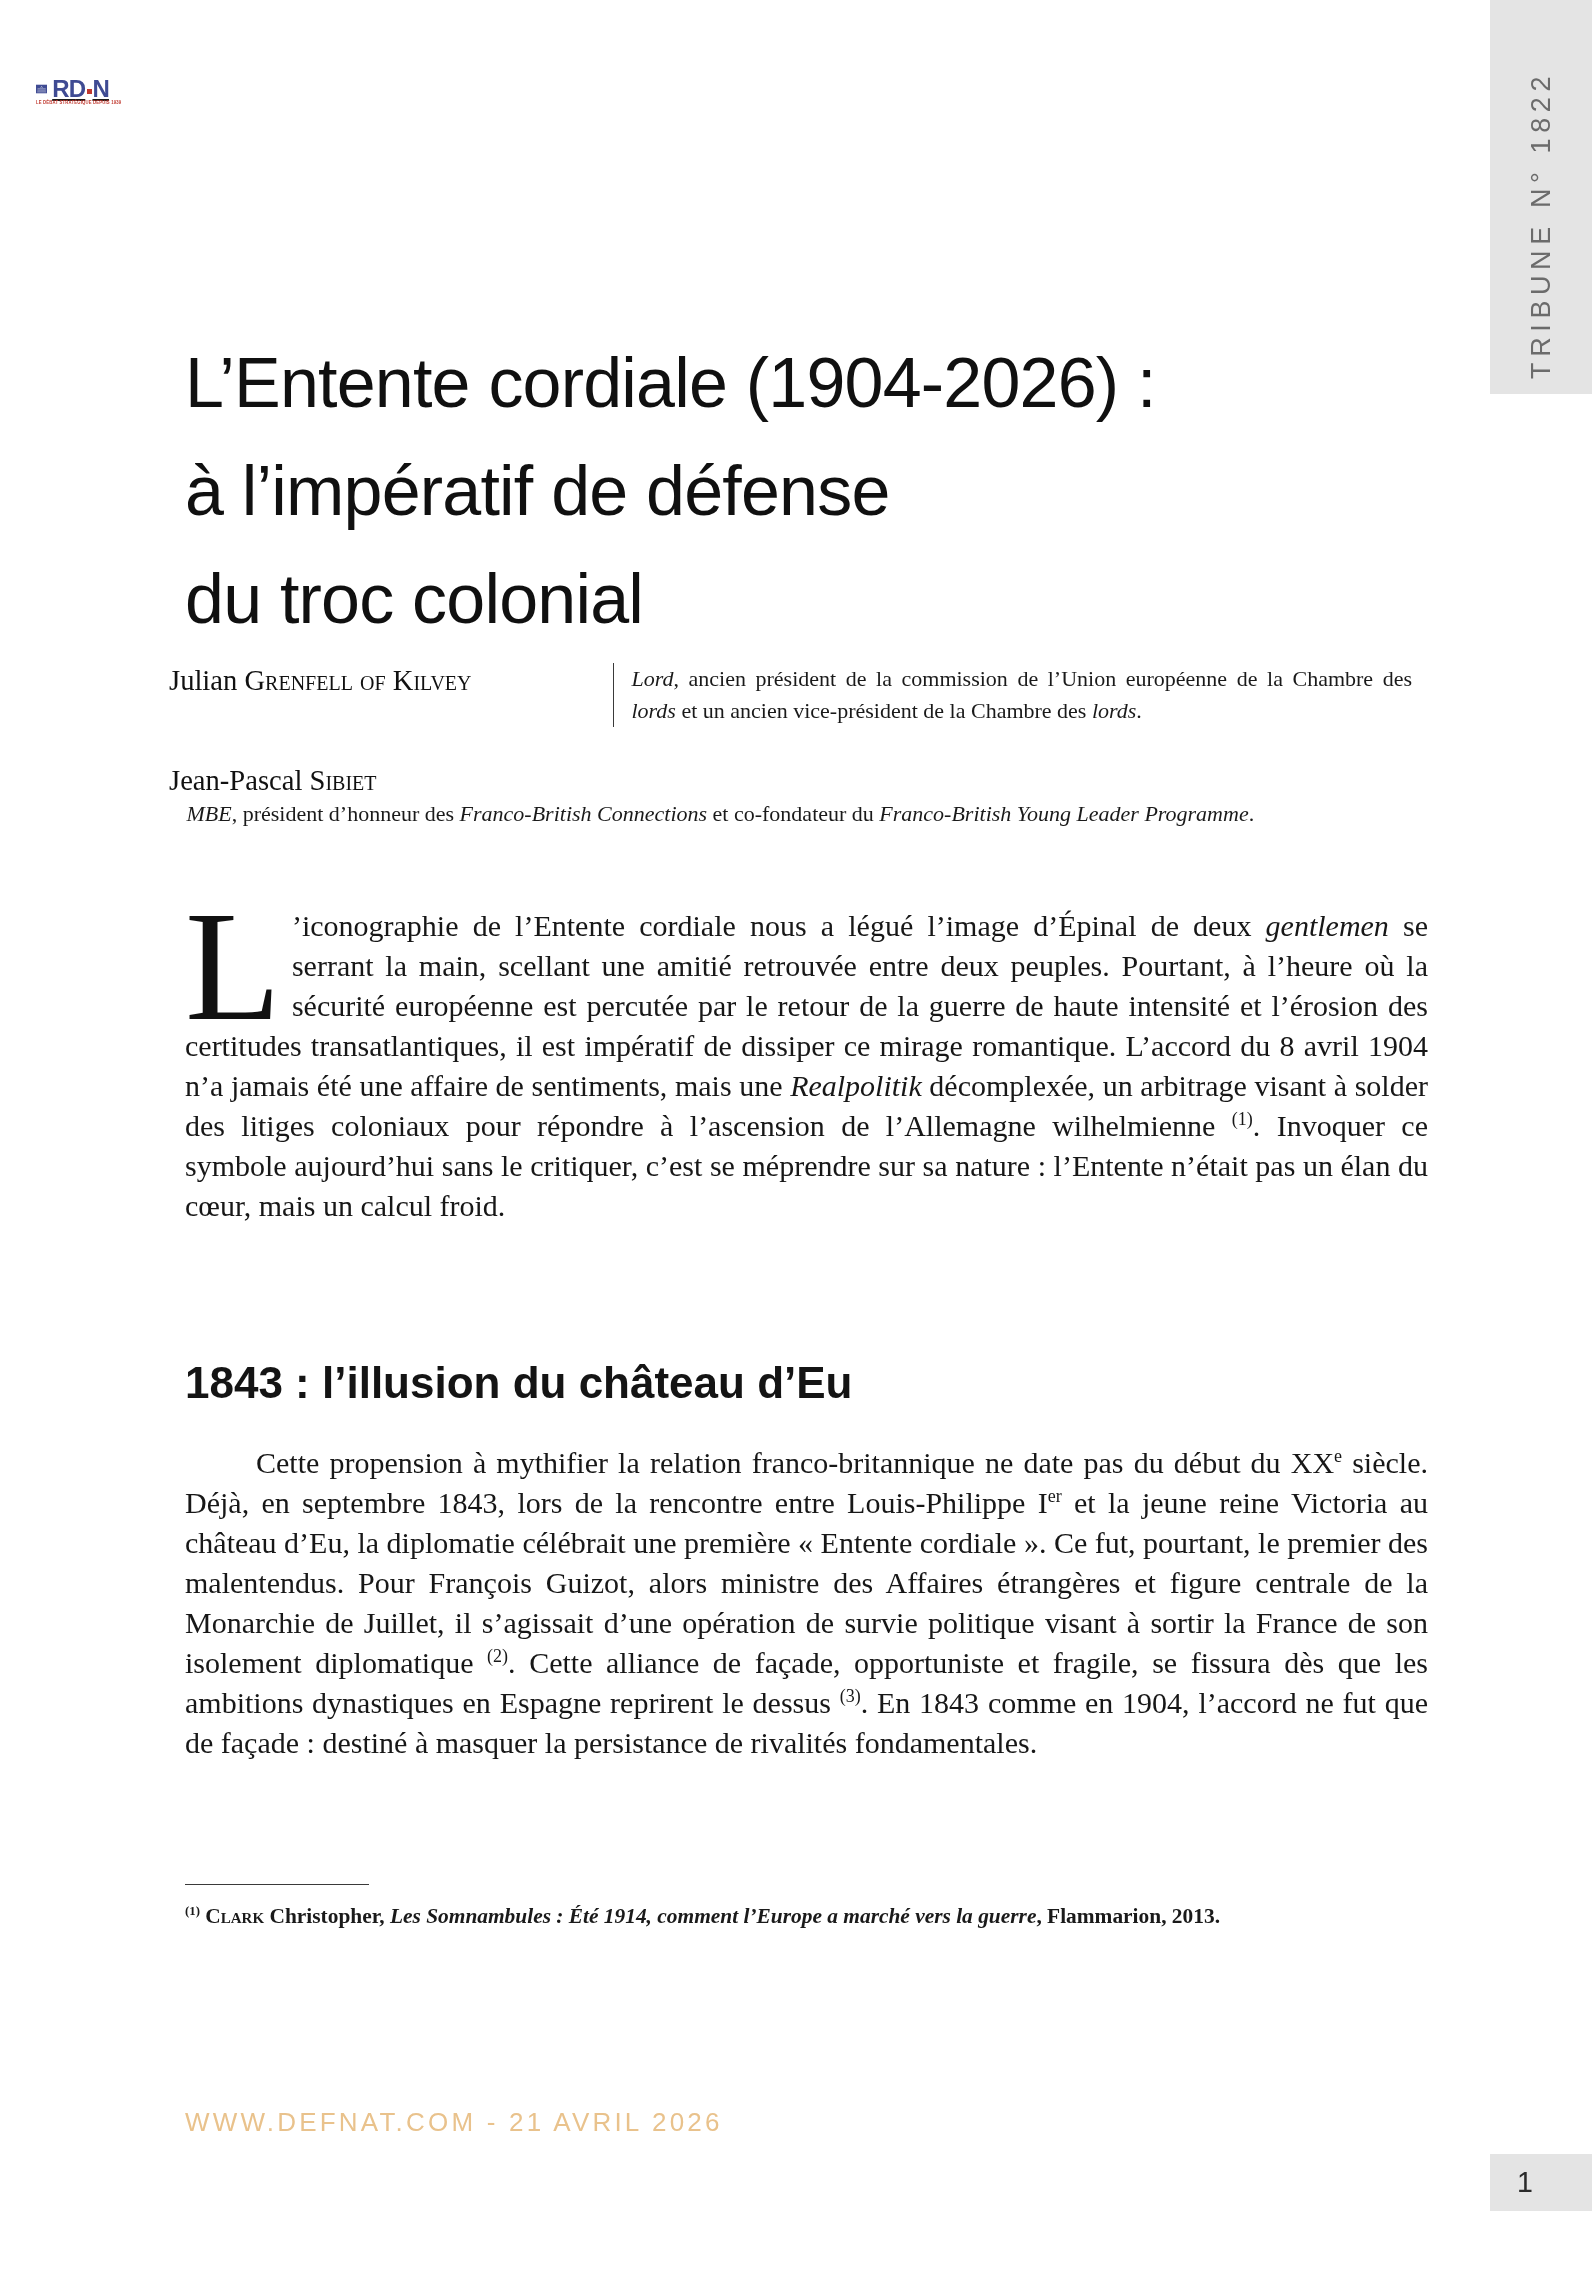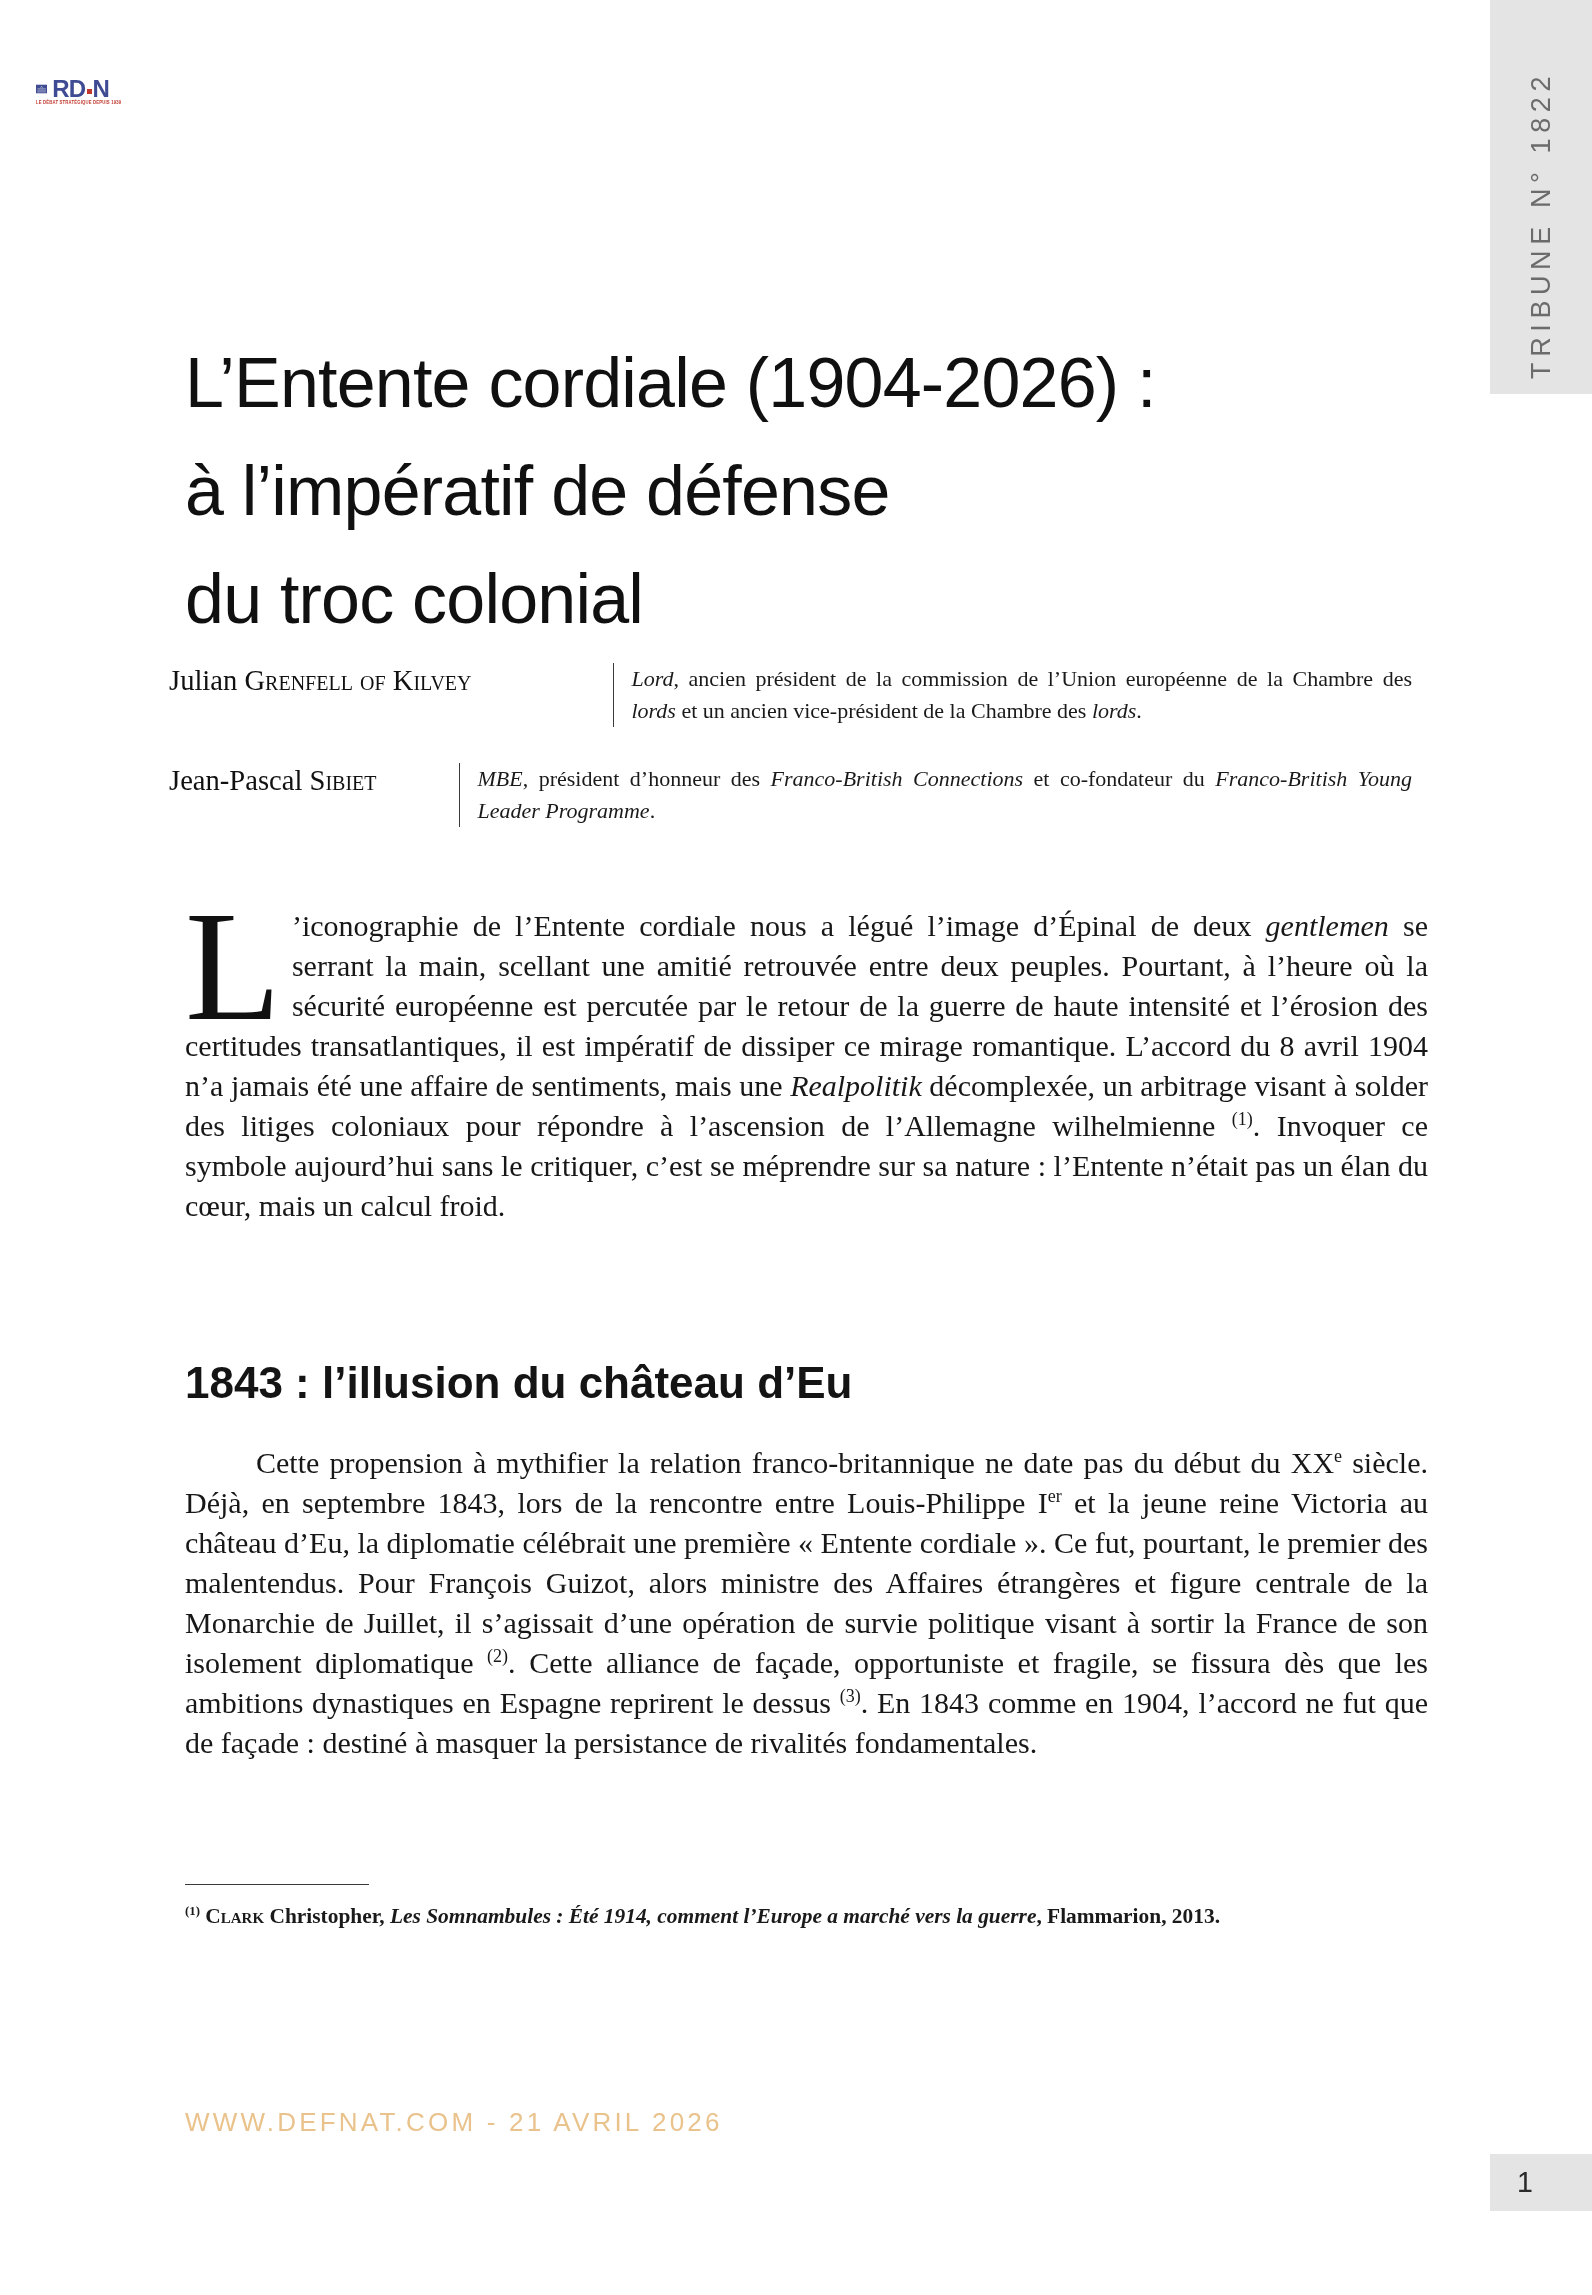--- a/index.html
+++ b/index.html
@@ -6,21 +6,21 @@
   .page{
     position:relative;width:1592px;height:2295px;background:#ffffff;
     font-family:"Liberation Serif","DejaVu Serif",serif;color:#1a1a1a;overflow:hidden;
   }
   .it{font-style:italic;}
   .sc{font-variant:small-caps;}
   .sup{vertical-align:super;font-size:0.6em;line-height:0;}
 
   
   .logo{position:absolute;left:36px;top:80px;width:73px;}
-  .logo-row{display:flex;align-items:flex-start;gap:5px;}
+  .logo-row{display:flex;align-items:flex-start;gap:5px;text-decoration:underline;}
   .logo-text{font-family:"Liberation Sans","DejaVu Sans",sans-serif;font-weight:bold;
     font-size:24px;line-height:18px;color:#3f4b93;letter-spacing:-0.8px;display:flex;align-items:center;}
   .logo-dot{display:inline-block;width:4.8px;height:4.8px;background:#c0382e;margin:4.8px 0.8px 0 1.6px;}
   .logo-tagline{font-family:"Liberation Sans","DejaVu Sans",sans-serif;font-weight:bold;
     font-size:4.8px;letter-spacing:0.2px;color:#c0382e;margin-top:2.4px;white-space:nowrap;
     transform:scaleX(0.88);transform-origin:left;}
 
   
   .strip{position:absolute;top:0;right:0;width:102px;height:394px;background:#e4e4e4;
     display:flex;align-items:center;justify-content:center;box-sizing:border-box;padding-top:56px;}
@@ -35,21 +35,21 @@
 
   
   .title{position:absolute;left:185px;top:282px;width:1270px;
     font-family:"Liberation Sans","DejaVu Sans",sans-serif;font-size:70px;line-height:108px;
     color:#101010;letter-spacing:-0.8px;font-weight:400;}
   .title span{display:block;}
 
   
   .author-row{position:absolute;left:169px;width:1243px;display:flex;align-items:stretch;}
   .author-row.r1{top:663px;}
-  .author-row.r2{top:763px;}
+  .author-row.r2{top:763px;flex-direction:column;}
   .author-name{flex:0 0 auto;font-size:28.6px;line-height:35px;color:#111;}
   .r1 .author-name{width:444px;}
   .r2 .author-name{width:290px;}
   .author-sep{flex:0 0 auto;border-left:1.6px solid #3a3a3a;}
   .author-bio{flex:1 1 auto;padding-left:17.5px;font-size:22px;line-height:32px;
     text-align:justify;color:#1a1a1a;}
 
   
   .body-text{position:absolute;left:185px;width:1243px;margin:0;
     font-size:30px;line-height:40px;text-align:justify;color:#171717;}

